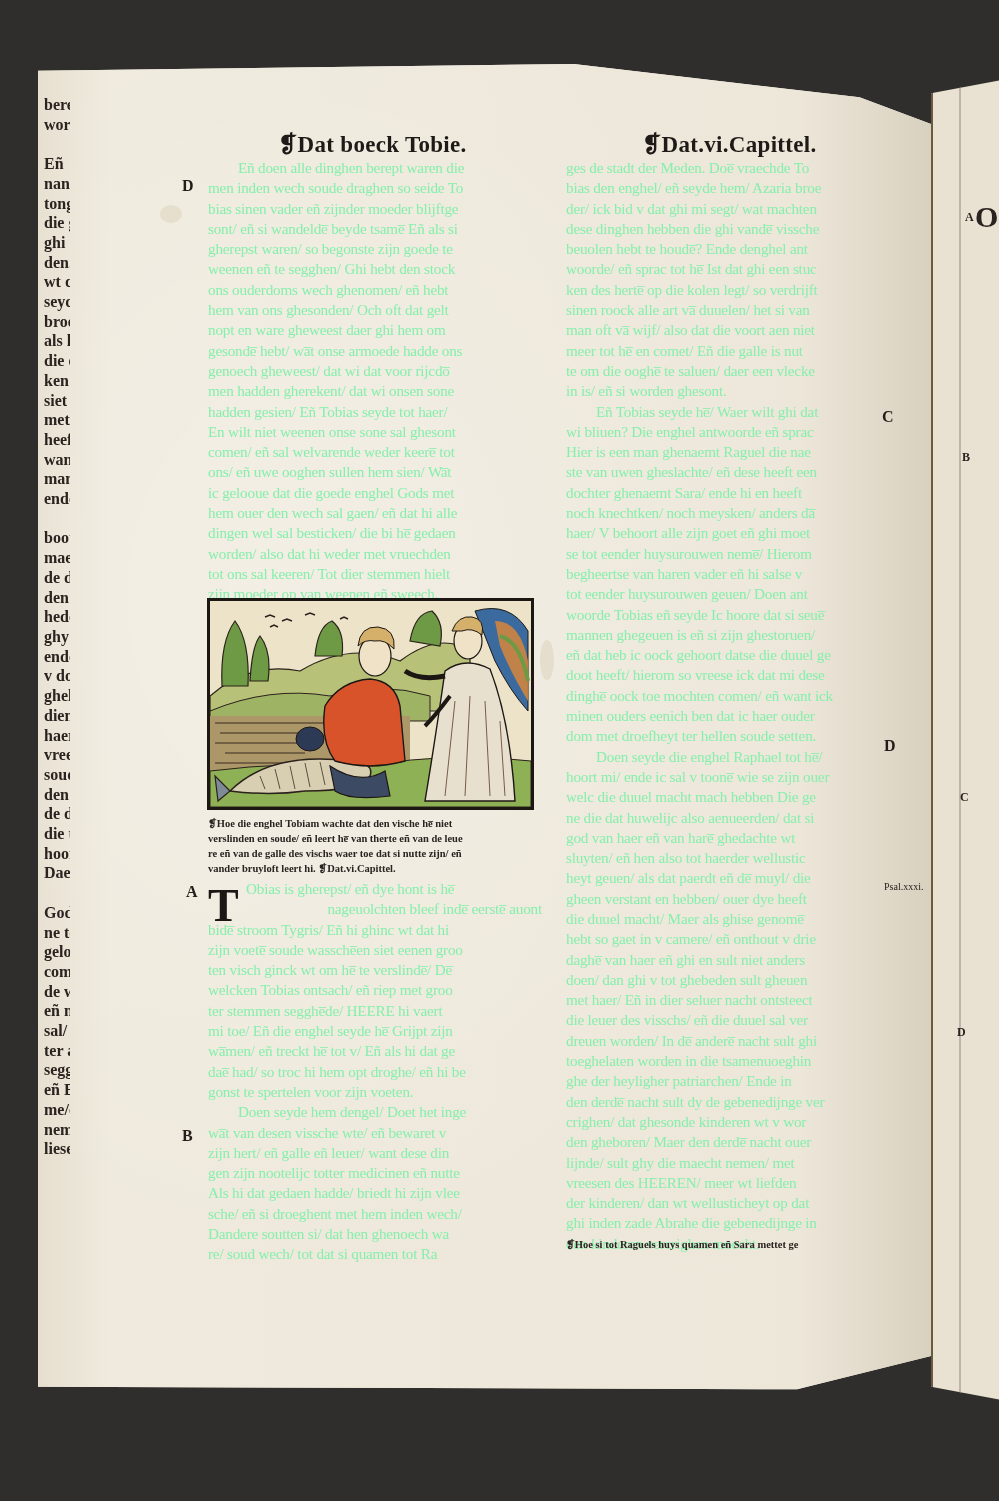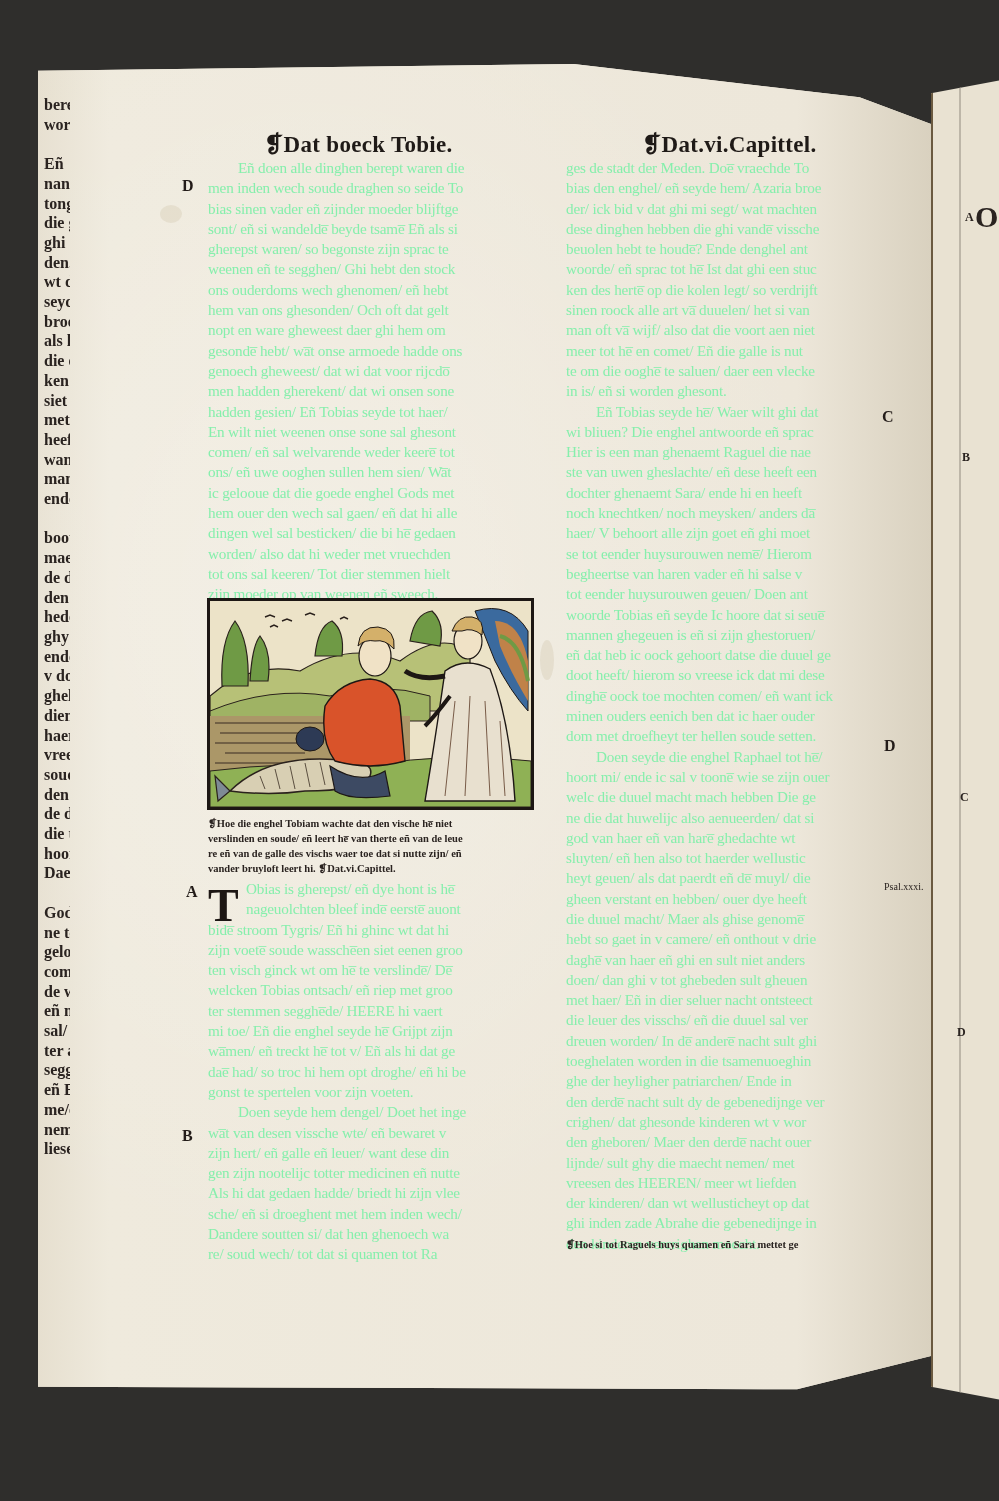--- a/index.html
+++ b/index.html
@@ -27,29 +27,29 @@
   .stain{position:absolute;border-radius:50%;background:rgba(160,130,80,0.12);}
 </style>
 </head>
 <body>
 
 <div class="page"></div>
 
 <div class="stain" style="left:160px;top:205px;width:22px;height:18px;"></div>
 <div class="stain" style="left:540px;top:640px;width:14px;height:40px;"></div>
 
-<div class="header" style="left:264px;top:131px;">❡Dat boeck Tobie.</div>
+<div class="header" style="left:278px;top:131px;">❡Dat boeck Tobie.</div>
 <div class="header" style="left:642px;top:131px;">❡Dat.vi.Capittel.</div>
 
 <div class="col" id="lc-top" style="left:208px;top:158px;width:334px;">
     <span class="ln indent">Eñ doen alle dinghen berept waren die</span>
     <span class="ln">men inden wech soude draghen so seide To</span>
     <span class="ln">bias sinen vader eñ zijnder moeder blijftge</span>
     <span class="ln">sont/ eñ si wandelde̅ beyde tsame̅ Eñ als si</span>
-    <span class="ln">gherepst waren/ so begonste zijn sprac te</span>
+    <span class="ln">gherepst waren/ so begonste zijn goede te</span>
     <span class="ln">weenen eñ te segghen/ Ghi hebt den stock</span>
     <span class="ln">ons ouderdoms wech ghenomen/ eñ hebt</span>
     <span class="ln">hem van ons ghesonden/ Och oft dat gelt</span>
     <span class="ln">nopt en ware gheweest daer ghi hem om</span>
     <span class="ln">gesonde̅ hebt/ wa̅t onse armoede hadde ons</span>
     <span class="ln">genoech gheweest/ dat wi dat voor rijcdo̅</span>
     <span class="ln">men hadden gherekent/ dat wi onsen sone</span>
     <span class="ln">hadden gesien/ Eñ Tobias seyde tot haer/</span>
     <span class="ln">En wilt niet weenen onse sone sal ghesont</span>
     <span class="ln">comen/ eñ sal welvarende weder keere̅ tot</span>
@@ -131,21 +131,21 @@
 <div class="caption" id="caption">
     <span class="ln">❡Hoe die enghel Tobiam wachte dat den vische he̅ niet</span>
     <span class="ln">verslinden en soude/ eñ leert he̅ van therte eñ van de leue</span>
     <span class="ln">re eñ van de galle des vischs waer toe dat si nutte zijn/ eñ</span>
     <span class="ln">vander bruyloft leert hi.          ❡Dat.vi.Capittel.</span>
   </div>
 
 <div class="dropcap">T</div>
 <div class="col" id="lc-chap" style="left:208px;top:879px;width:334px;">
     <span class="ln" style="padding-left: 38px;">Obias is gherepst/ eñ dye hont is he̅</span>
-    <span class="ln" style="padding-left: 38px;">nageuolchten bleef inde̅ eerste̅ auont</span>
+    <span class="ln" style="padding-left: 38px; text-align: right;">nageuolchten bleef inde̅ eerste̅ auont</span>
     <span class="ln">bide̅ stroom Tygris/ Eñ hi ghinc wt dat hi</span>
     <span class="ln">zijn voete̅ soude wassche̅en siet eenen groo</span>
     <span class="ln">ten visch ginck wt om he̅ te verslinde̅/ De̅</span>
     <span class="ln">welcken Tobias ontsach/ eñ riep met groo</span>
     <span class="ln">ter stemmen segghe̅de/ HEERE hi vaert</span>
     <span class="ln">mi toe/ Eñ die enghel seyde he̅ Grijpt zijn</span>
     <span class="ln">wa̅men/ eñ treckt he̅ tot v/ Eñ als hi dat ge</span>
     <span class="ln">dae̅ had/ so troc hi hem opt droghe/ eñ hi be</span>
     <span class="ln">gonst te spertelen voor zijn voeten.</span>
     <span class="ln indent">Doen seyde hem dengel/ Doet het inge</span>

